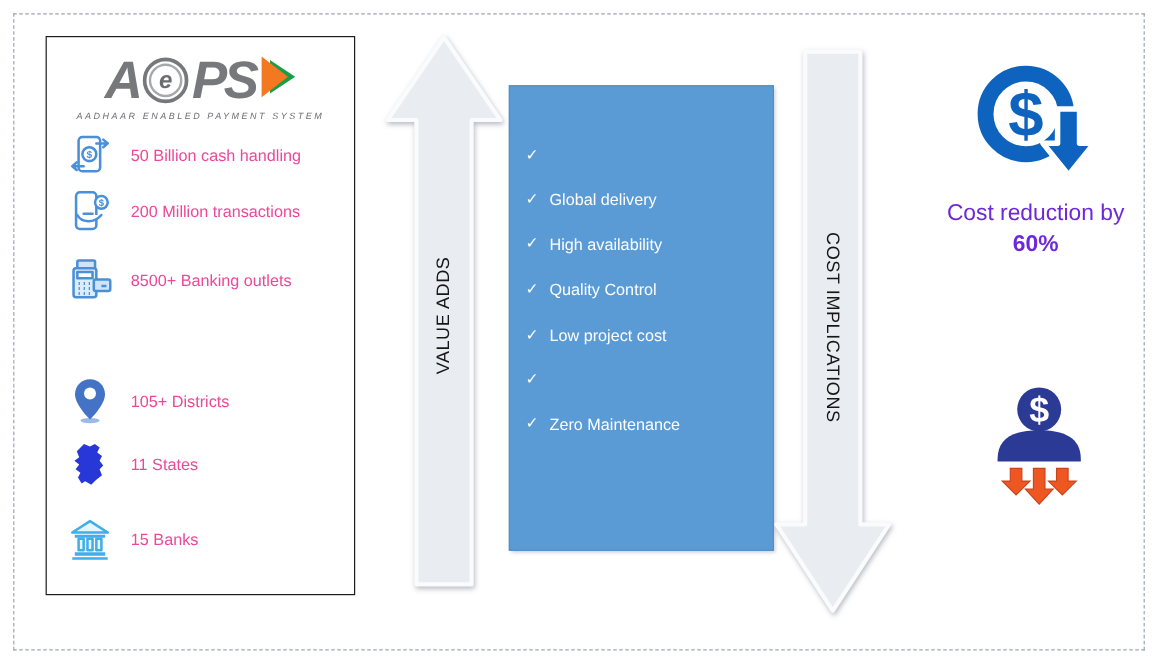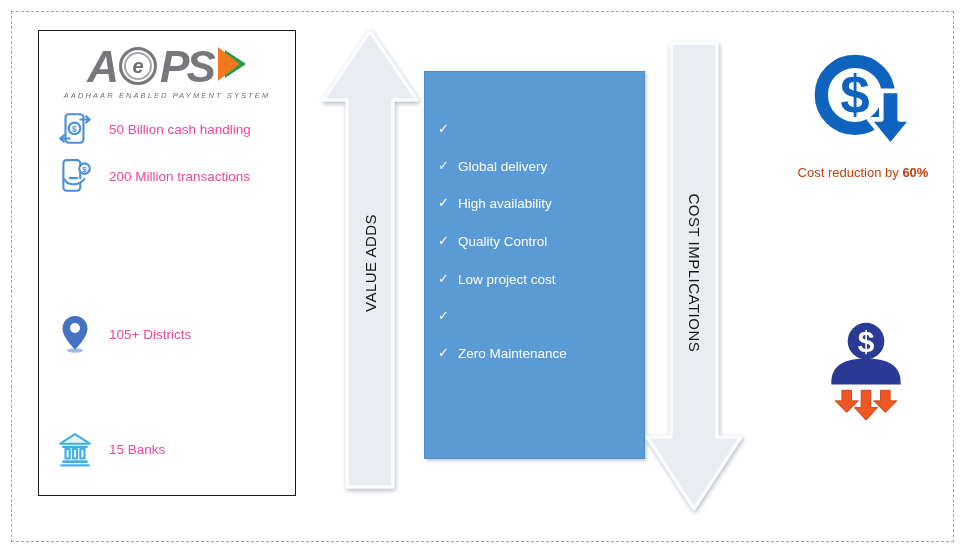--- a/index.html
+++ b/index.html
@@ -61,21 +61,21 @@
     box-shadow:1.5px 2px 3px rgba(100,110,125,.35);
     padding:49px 12px 0 13px;
   }
   .va-item { display:flex; gap:9px; margin-bottom:20px; color:#fdfeff; font-size:13.5px; line-height:1.3; }
   .va-check { flex:0 0 auto; font-size:13px; }
 
   
   .benefit { position:absolute; text-align:center; }
   .benefit-cost { left:775px; top:46px; width:176px; }
   .benefit-manpower { left:779px; top:314px; width:174px; }
-  .benefit-label { margin-top:8px; font-size:13px; color:#c2410c; line-height:1.35; }
+  .benefit-label { margin-top:8px; font-size:19px; color:#6d28d9; line-height:1.35; }
   .benefit-label b { font-weight:700; }
 </style>
 </head>
 <body>
 
 <div>
   <div class="dotted-frame"></div>
 
   <div class="panel">
     <div class="logo-block">
@@ -112,33 +112,56 @@
           <rect x="7" y="3" width="16" height="29" rx="3"></rect>
           <circle cx="27" cy="11" r="5" fill="#ffffff"></circle>
           <text x="27" y="14" font-size="7.5" fill="#4a90d9" stroke="none" text-anchor="middle" font-weight="bold">$</text>
           <path d="M8 21 c3 6 13 7 19 0" fill="#ffffff"></path>
           <path d="M13 20 h7"></path>
         </svg>
       </span>
       <span class="stat-label">200 Million transactions</span>
     </div>
 
+    <div class="stat-row r3">
+      <span class="stat-icon">
+        <svg width="38" height="38" viewBox="0 0 36 36" fill="none" stroke="#4a90d9" stroke-width="2" stroke-linejoin="round">
+          <rect x="8" y="3" width="14" height="6" rx="1" fill="#cfe4f7"></rect>
+          <rect x="5" y="9" width="18" height="23" rx="2" fill="#dcecf9"></rect>
+          <rect x="8" y="12" width="12" height="5" fill="#ffffff"></rect>
+          <g stroke-width="2.4">
+            <path d="M9 21 h1 M13 21 h1 M17 21 h1 M9 25 h1 M13 25 h1 M17 25 h1 M9 29 h1 M13 29 h1 M17 29 h1"></path>
+          </g>
+          <rect x="21" y="18" width="13" height="9" rx="1.5" fill="#cfe4f7"></rect>
+          <path d="M27 23 h4"></path>
+        </svg>
+      </span>
+      <span class="stat-label">8500+ Banking outlets</span>
+    </div>
 
 
     <div class="stat-row r5">
       <span class="stat-icon">
         <svg width="36" height="40" viewBox="0 0 36 40">
           <ellipse cx="18" cy="36.5" rx="8" ry="2.2" fill="#9db9e8"></ellipse>
           <path d="M18 2 C10.8 2 5.5 7.6 5.5 14.5 c0 9.2 12.5 21 12.5 21 s12.5 -11.8 12.5 -21 C30.5 7.6 25.2 2 18 2 z" fill="#4472c4"></path>
           <circle cx="18" cy="14" r="5" fill="#ffffff"></circle>
         </svg>
       </span>
       <span class="stat-label">105+ Districts</span>
     </div>
 
+    <div class="stat-row r6">
+      <span class="stat-icon">
+        <svg width="36" height="38" viewBox="0 0 36 38">
+          <path fill="#2838d8" d="M13 2 l5 2 4 -2 4 3 -2 4 4 3 -2 4 3 4 -3 3 2 5 -5 4 -4 4 -5 -3 -3 2 -3 -5 2 -4 -4 -3 3 -4 -4 -3 4 -3 -2 -5 z"></path>
+        </svg>
+      </span>
+      <span class="stat-label">11 States</span>
+    </div>
 
     <div class="stat-row r7">
       <span class="stat-icon">
         <svg width="38" height="38" viewBox="0 0 36 36" fill="none" stroke="#41aee8" stroke-width="2" stroke-linejoin="round">
           <path d="M4 13 L18 4 L32 13 z" fill="#e7f5fd"></path>
           <path d="M6 16 h24" stroke-width="2.2"></path>
           <rect x="9" y="18" width="4" height="9" fill="#e7f5fd"></rect>
           <rect x="16" y="18" width="4" height="9" fill="#e7f5fd"></rect>
           <rect x="23" y="18" width="4" height="9" fill="#e7f5fd"></rect>
           <path d="M6 30 h24" stroke-width="2.6"></path>

